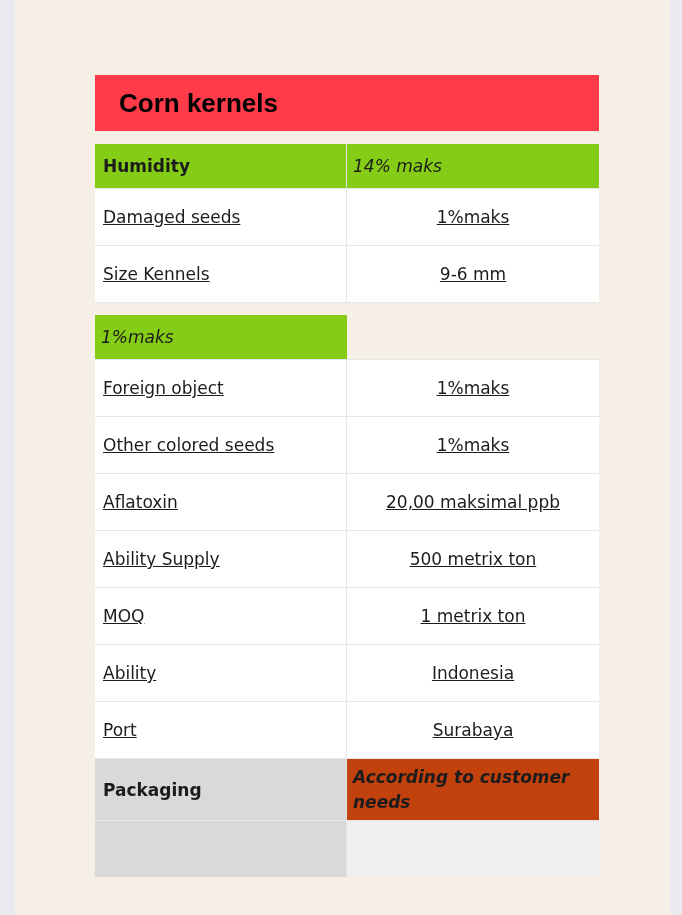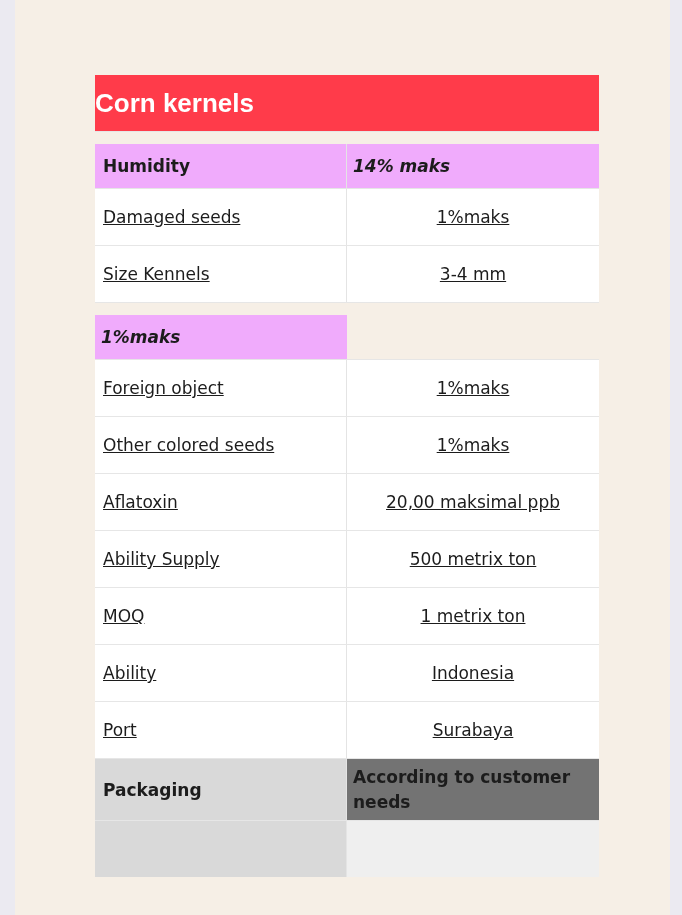--- a/index.html
+++ b/index.html
@@ -10,59 +10,59 @@
     position:relative;
   }
   .page {
     position:absolute; left:15px; top:0; width:655px; height:915px;
     background:#f6efe6;
   }
   .table {
     position:absolute; left:80px; top:75px; width:504px;
   }
   .title {
-    height:56px; background:#ff3b4a; color:#ffffff;
+    height:56px; background:#ff3b4a; color:#000000;
     font-family:"Liberation Sans", sans-serif; font-weight:bold;
-    font-size:26px; line-height:56px; padding-left:0; box-sizing:border-box;
+    font-size:26px; line-height:56px; padding-left:24px; box-sizing:border-box;
   }
   .row { display:flex; height:57px; border-top:1px solid #e6e6e6; box-sizing:border-box; }
   .cell {
     box-sizing:border-box; display:flex; align-items:center;
     font-size:17px; color:#1c1c1c; padding:0 8px;
   }
   .c1 { width:252px; border-right:1px solid #e4e4e4; }
   .c2 { width:252px; justify-content:center; }
   .row.plain .cell { background:#ffffff;text-decoration:underline; }
-  .row.bold .cell { background:#f0abfc;margin-top:12px; }
+  .row.bold .cell { background:#84cc16;margin-top:12px; }
   .row.bold .c1 { font-weight:bold; }
-  .row.bold .c2 { justify-content:flex-start; font-weight:bold; font-style:italic; padding-left:6px; }
+  .row.bold .c2 { justify-content:flex-start; font-weight:normal; font-style:italic; padding-left:6px; }
   .row.pack { height:62px; }
   .row.pack .c1 { background:#d9d9d9; font-weight:bold; }
-  .row.pack .c2 { background:#737373; justify-content:flex-start; font-weight:bold; line-height:25px; padding-left:6px; }
+  .row.pack .c2 { background:#c2410c; justify-content:flex-start; font-weight:bold; font-style:italic; line-height:25px; padding-left:6px; }
   .row.empty .c1 { background:#d9d9d9; }
   .row.empty .c2 { background:#efefef; }
 </style>
 </head>
 <body>
 
 <div class="page">
   <div class="table">
     <div class="title">Corn kernels</div>
 
     <div class="row bold">
       <div class="cell c1">Humidity</div>
       <div class="cell c2">14% maks</div>
     </div>
     <div class="row plain">
       <div class="cell c1">Damaged seeds</div>
       <div class="cell c2">1%maks</div>
     </div>
     <div class="row plain">
       <div class="cell c1">Size Kennels</div>
-      <div class="cell c2">3-4 mm</div>
+      <div class="cell c2">9-6 mm</div>
     </div>
     <div class="row bold">
       <div class="cell c2">1%maks</div>
     </div>
     <div class="row plain">
       <div class="cell c1">Foreign object</div>
       <div class="cell c2">1%maks</div>
     </div>
     <div class="row plain">
       <div class="cell c1">Other colored seeds</div>

